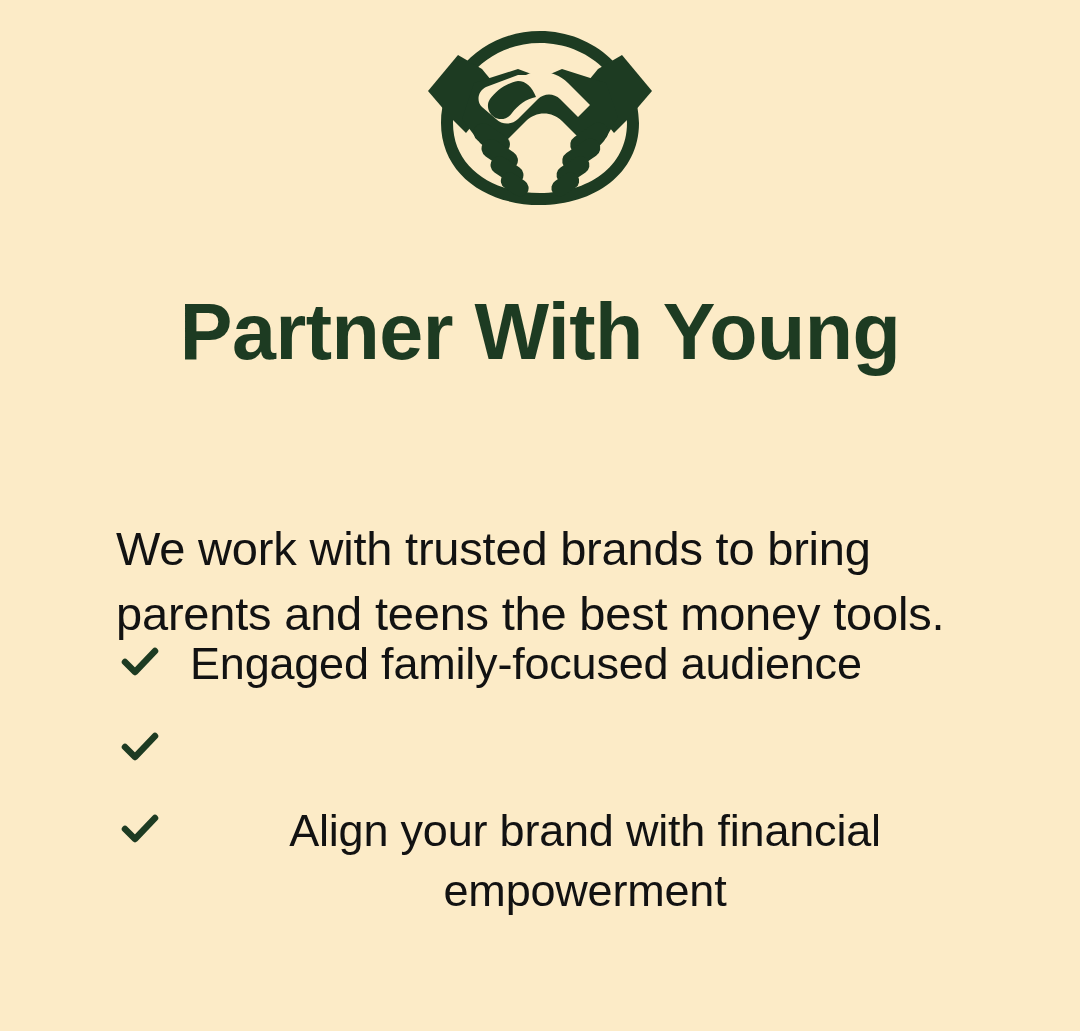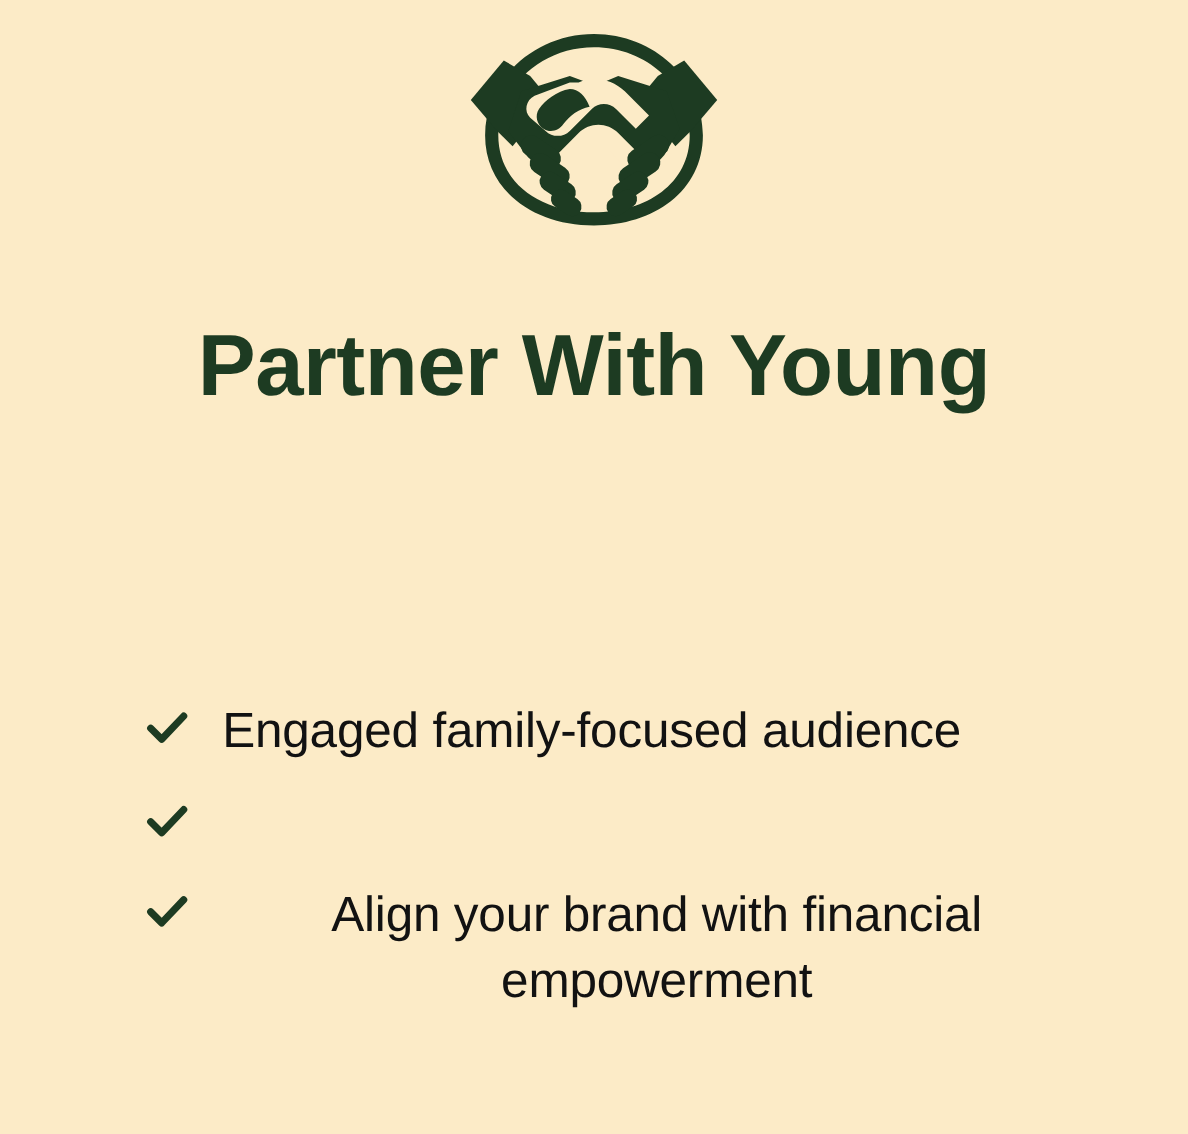--- a/index.html
+++ b/index.html
@@ -74,21 +74,21 @@
   }
   .subheading .line {
     display: block;
     white-space: nowrap;
   }
 
   
   .bullets {
     position: absolute;
     top: 634px;
-    left: 132px;
+    left: 120px;
     width: 920px;
     list-style: none;
     margin: 0;
     padding: 0;
   }
   .bullet {
     display: flex;
     align-items: flex-start;
     margin-bottom: 26px;
   }
@@ -167,20 +167,24 @@
                  C78 96 86 94 90 88 C96 80 104 74 114 72
                  C110 62 104 56 96 56 Z"></path>
       </g>
     </svg>
   </div>
 
   <h1 class="heading">
     <span class="line">Partner With Young</span>
   </h1>
 
+  <p class="subheading">
+    <span class="line">We work with trusted brands to bring</span>
+    <span class="line">parents and teens the best money tools.</span>
+  </p>
 
   <ul class="bullets">
 
     <li class="bullet">
       <span class="check-icon">
         <svg viewBox="0 0 40 40" xmlns="http://www.w3.org/2000/svg" aria-hidden="true">
           <path d="M5 20 L15 30 L35 9" fill="none" stroke="#1D3B22" stroke-width="6.5" stroke-linecap="round" stroke-linejoin="round"></path>
         </svg>
       </span>
       <span class="bullet-text">Engaged family-focused audience</span>

